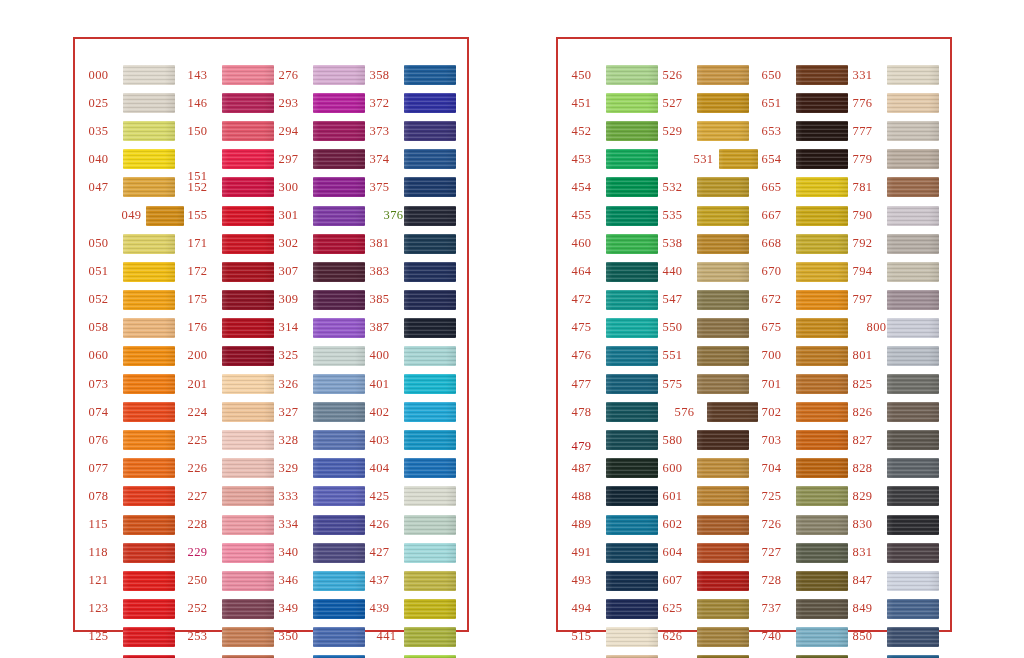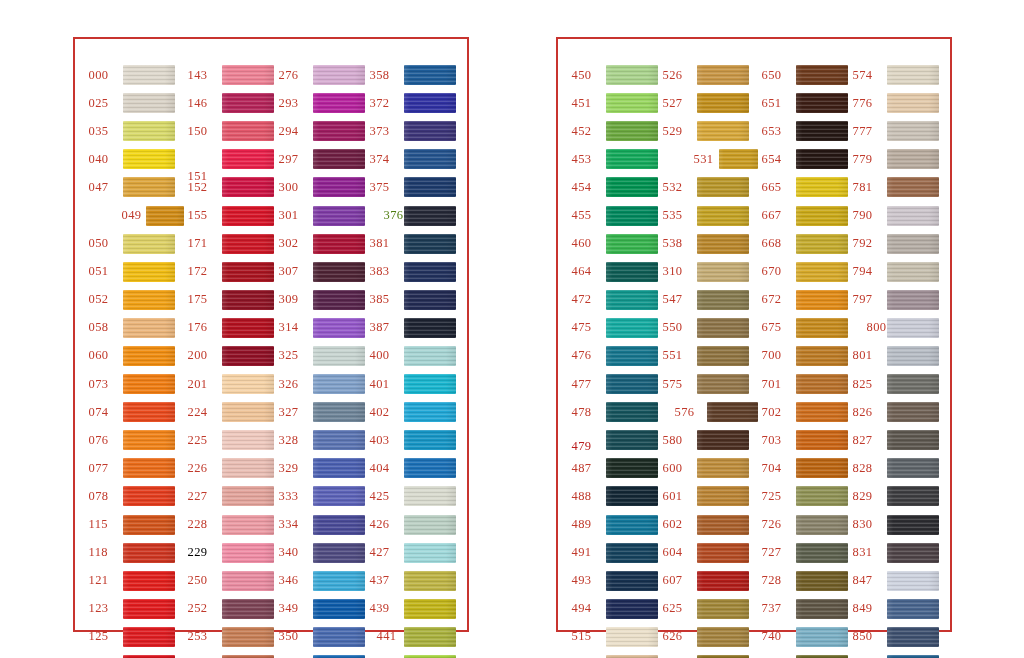--- a/index.html
+++ b/index.html
@@ -249,21 +249,21 @@
         </div>
         <div class="row">
           <span class="code" style="color: rgb(192, 57, 43);">227</span>
           <div class="swatch" style="background: rgb(226, 163, 155);"></div>
         </div>
         <div class="row">
           <span class="code" style="color: rgb(192, 57, 43);">228</span>
           <div class="swatch" style="background: rgb(235, 154, 163);"></div>
         </div>
         <div class="row">
-          <span class="code" style="color: #000000;">229</span>
+          <span class="code" style="color: #be185d;">229</span>
           <div class="swatch" style="background: rgb(239, 139, 164);"></div>
         </div>
         <div class="row">
           <span class="code" style="color: rgb(192, 57, 43);">250</span>
           <div class="swatch" style="background: rgb(232, 139, 160);"></div>
         </div>
         <div class="row">
           <span class="code" style="color: rgb(192, 57, 43);">252</span>
           <div class="swatch" style="background: rgb(124, 67, 85);"></div>
         </div>
@@ -571,21 +571,21 @@
         </div>
         <div class="row">
           <span class="code" style="color: rgb(192, 57, 43);">535</span>
           <div class="swatch" style="background: rgb(194, 161, 35);"></div>
         </div>
         <div class="row">
           <span class="code" style="color: rgb(192, 57, 43);">538</span>
           <div class="swatch" style="background: rgb(184, 134, 43);"></div>
         </div>
         <div class="row">
-          <span class="code" style="color: rgb(192, 57, 43);">310</span>
+          <span class="code" style="color: rgb(192, 57, 43);">440</span>
           <div class="swatch" style="background: rgb(195, 171, 116);"></div>
         </div>
         <div class="row">
           <span class="code" style="color: rgb(192, 57, 43);">547</span>
           <div class="swatch" style="background: rgb(133, 121, 78);"></div>
         </div>
         <div class="row">
           <span class="code" style="color: rgb(192, 57, 43);">550</span>
           <div class="swatch" style="background: rgb(140, 115, 72);"></div>
         </div>
@@ -723,21 +723,21 @@
           <span class="code" style="color: rgb(192, 57, 43);">740</span>
           <div class="swatch" style="background: rgb(122, 175, 196);"></div>
         </div>
         <div class="row">
           <span class="code" style="color: rgb(192, 57, 43);">745</span>
           <div class="swatch" style="background: rgb(108, 106, 42);"></div>
         </div>
       </div>
       <div class="col">
         <div class="row">
-          <span class="code" style="color: rgb(192, 57, 43);">574</span>
+          <span class="code" style="color: rgb(192, 57, 43);">331</span>
           <div class="swatch" style="background: rgb(221, 213, 195);"></div>
         </div>
         <div class="row">
           <span class="code" style="color: rgb(192, 57, 43);">776</span>
           <div class="swatch" style="background: rgb(226, 201, 170);"></div>
         </div>
         <div class="row">
           <span class="code" style="color: rgb(192, 57, 43);">777</span>
           <div class="swatch" style="background: rgb(200, 192, 181);"></div>
         </div>

